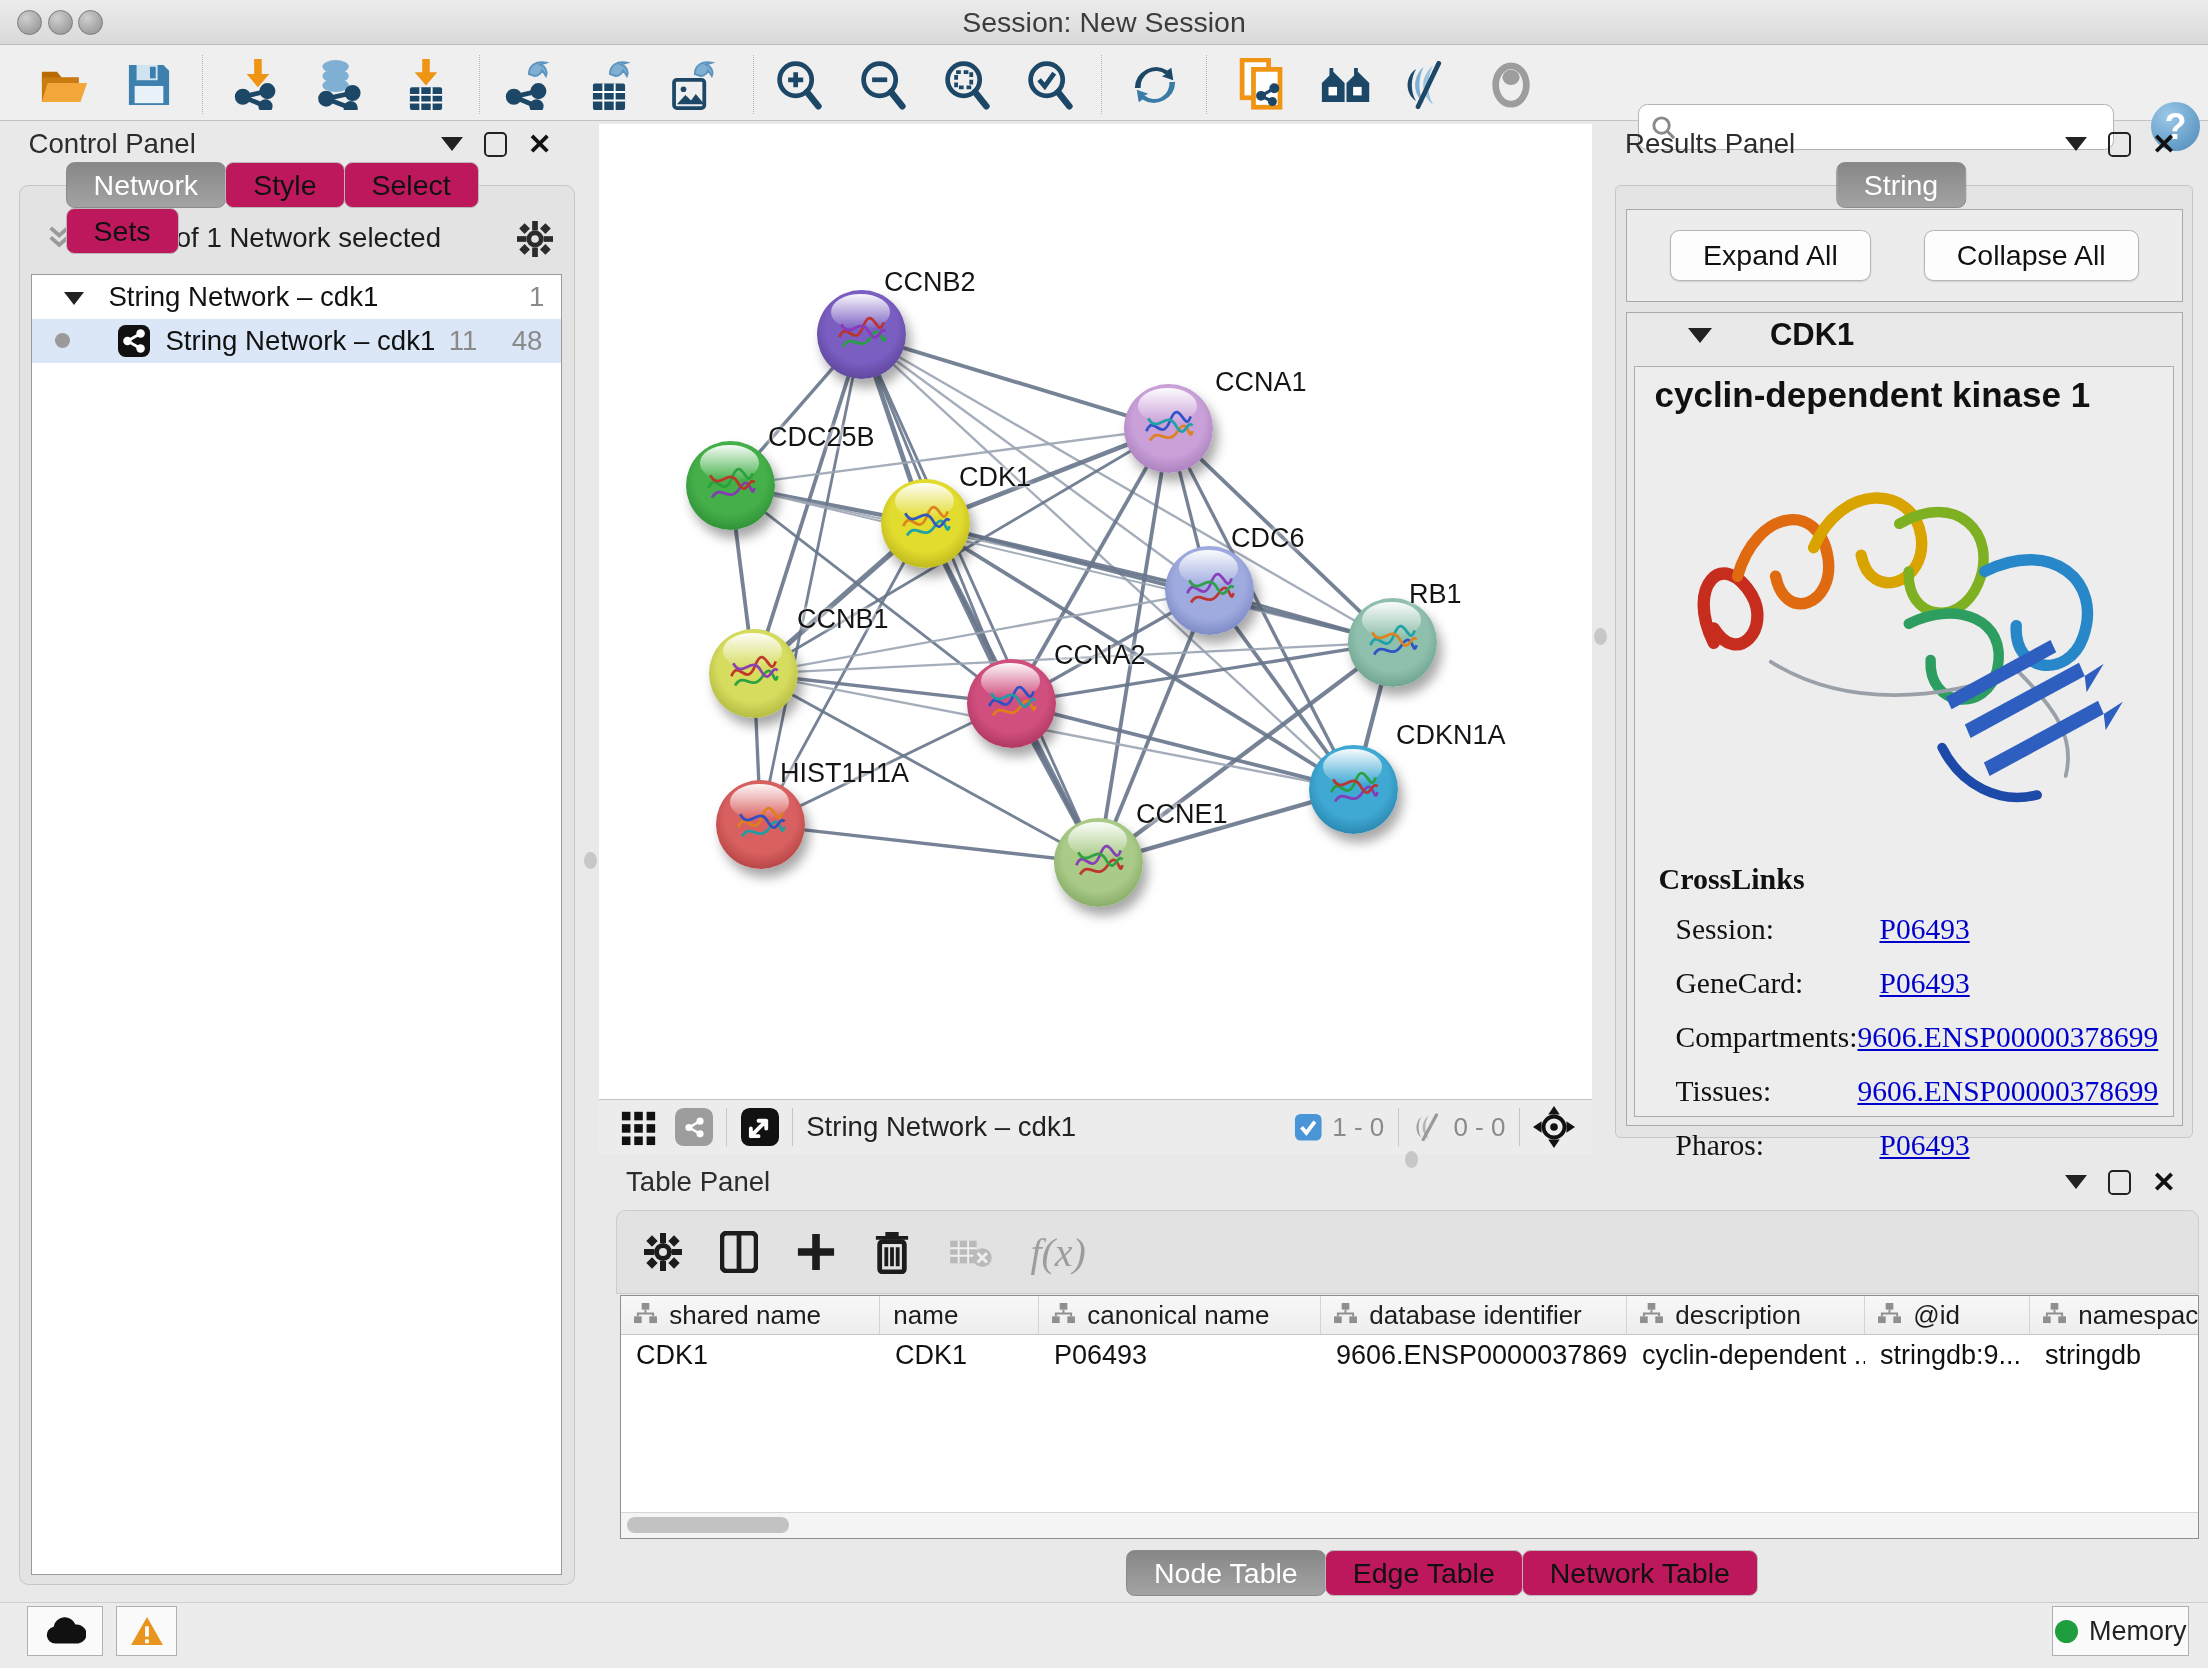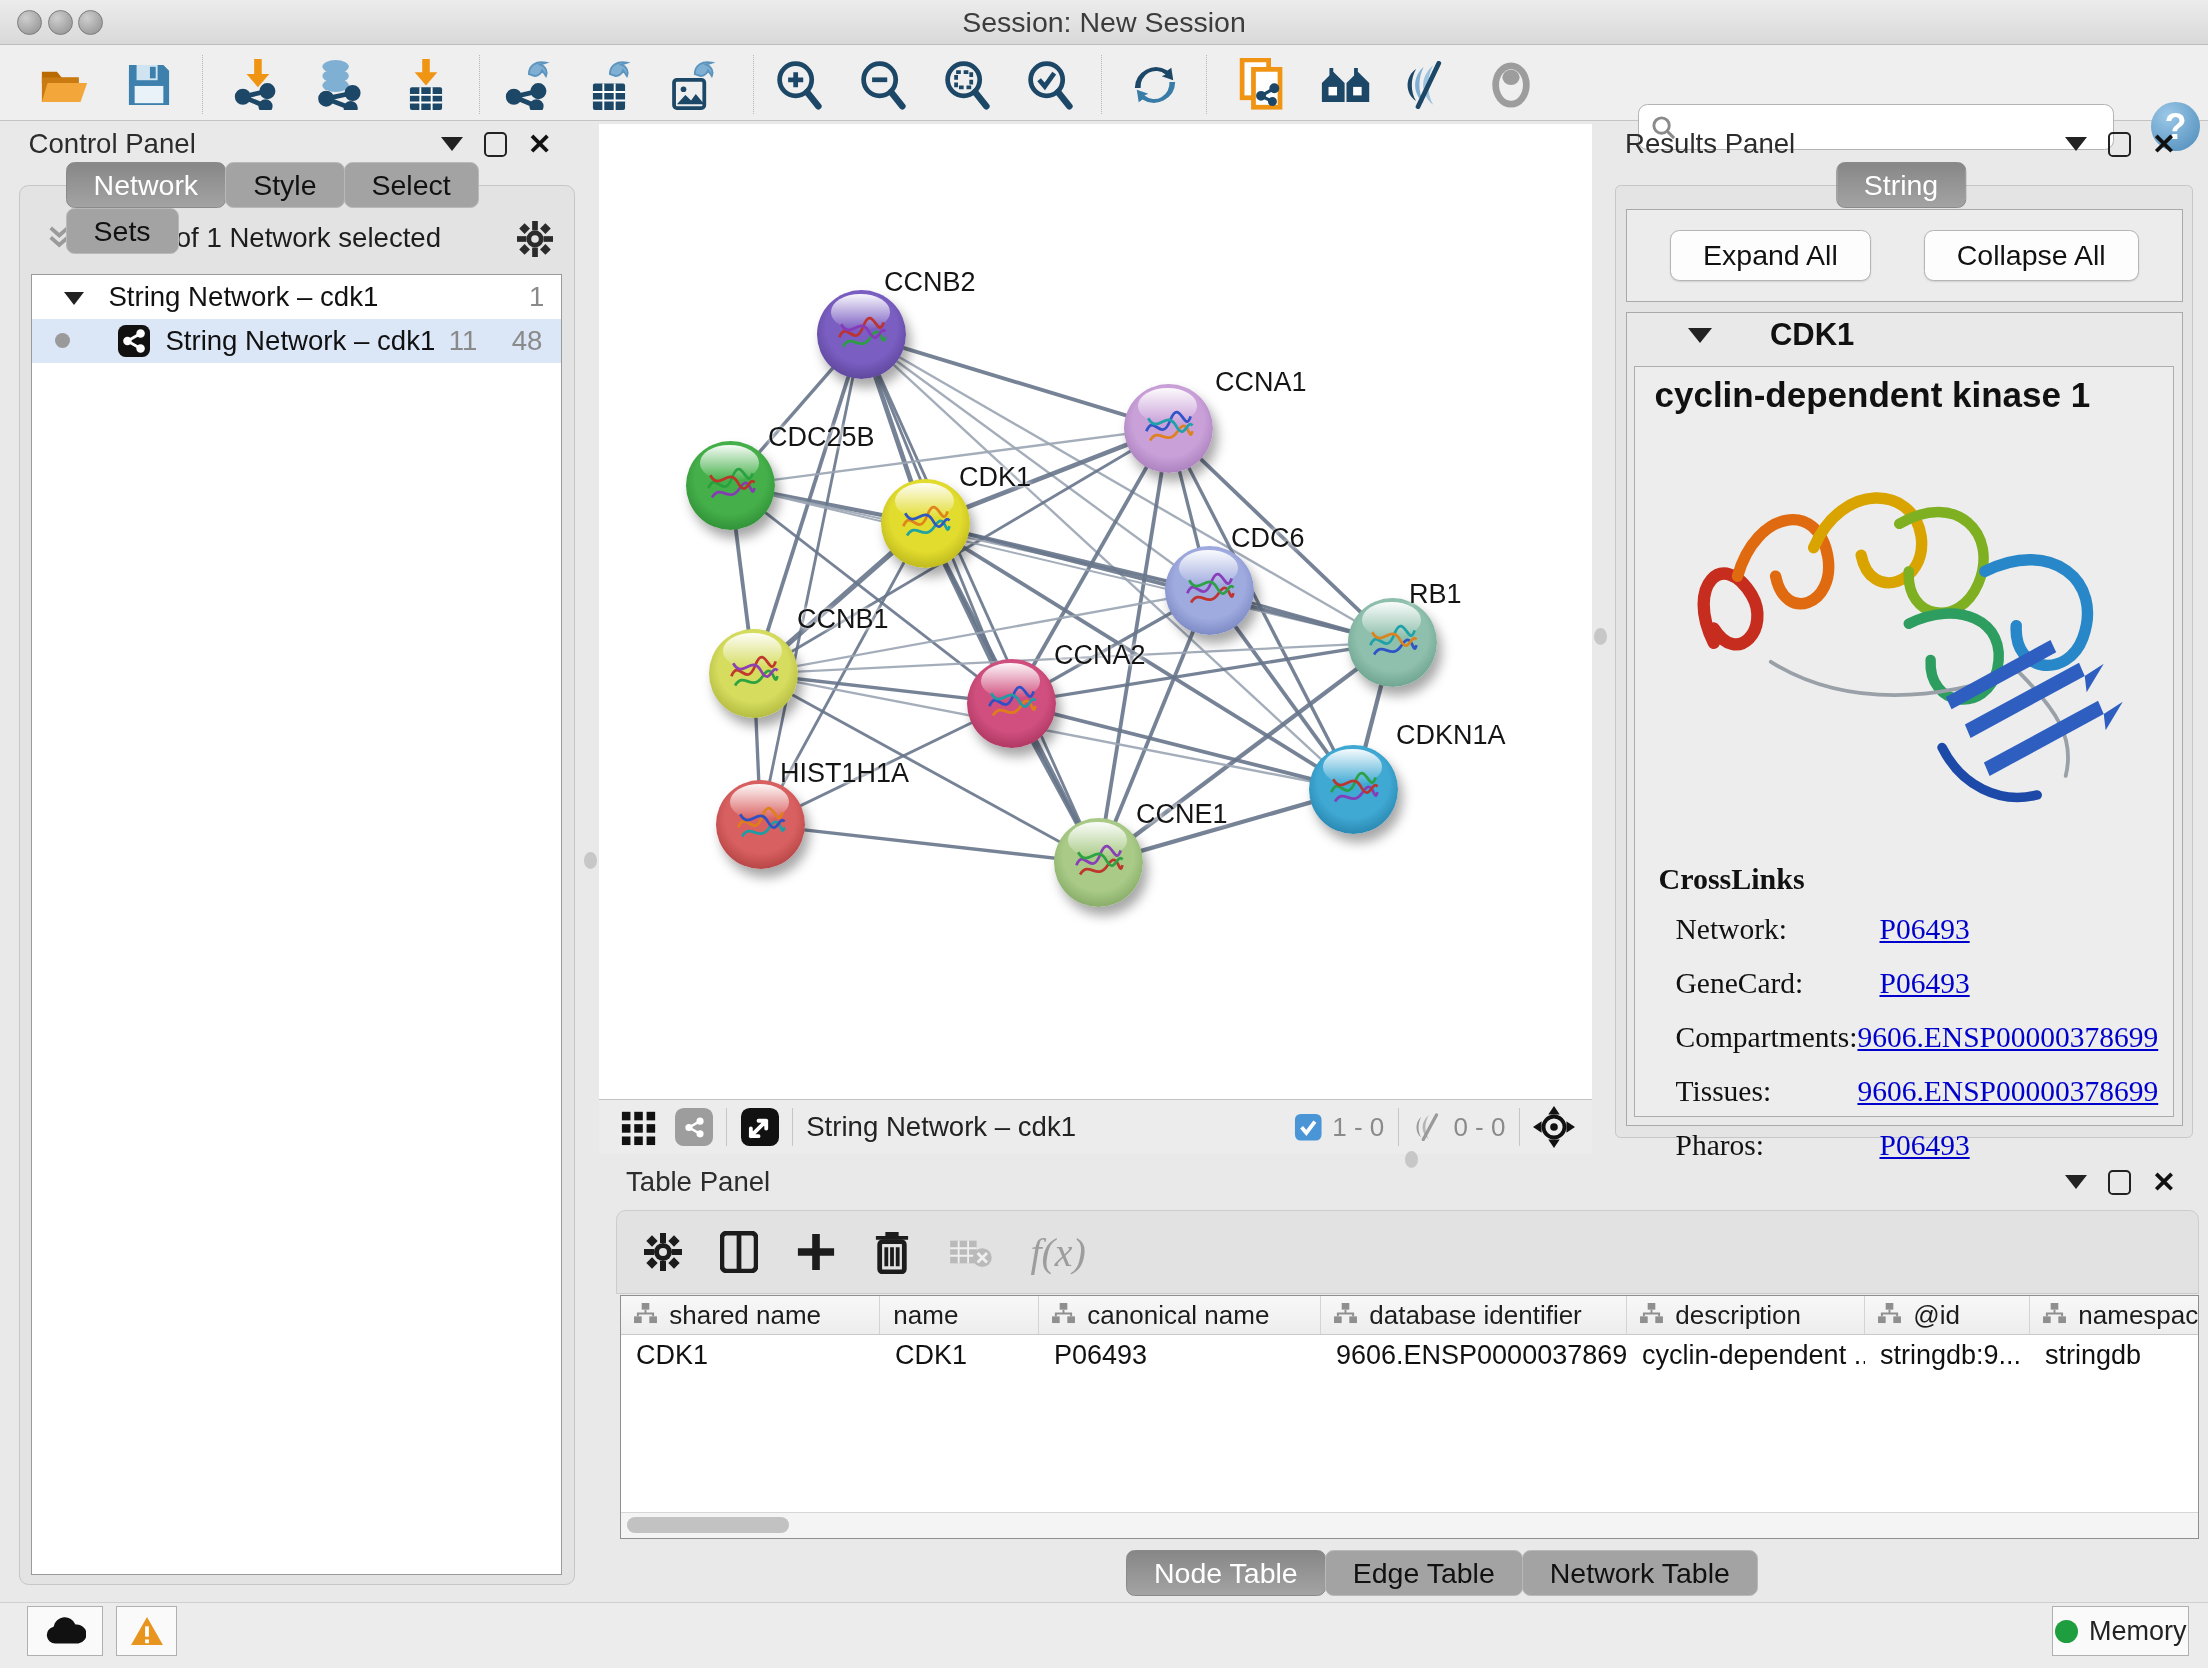--- a/index.html
+++ b/index.html
@@ -26,21 +26,21 @@
   #help-btn{position:absolute;left:2151px;top:57px;width:49px;height:49px;border-radius:50%;
     background:radial-gradient(circle at 35% 28%,#9cc8e8,#4a89b8);color:#fff;font-size:36px;font-weight:bold;
     display:flex;align-items:center;justify-content:center;}
   
   .panel-head{position:absolute;left:0;right:0;top:0;height:38px;}
   .panel-title{position:absolute;left:21px;top:3.8px;font-size:27.6px;color:#2c2c2c;}
   .win-ctl{position:absolute;top:7.6px;display:flex;gap:21px;align-items:center;}
   .ctl-tri{width:0;height:0;border-left:11.4px solid transparent;border-right:11.4px solid transparent;border-top:14.3px solid #222;}
   .ctl-box{width:19px;height:21px;border:2.9px solid #222;border-radius:4.8px;}
   .ctl-x{font-size:28.5px;font-weight:bold;color:#111;line-height:21px;}
-  .tab{display:inline-block;height:44px;line-height:44px;padding:0 27px;background:#a3a3a3;
+  .tab{display:inline-block;height:44px;line-height:44px;padding:0 27px;background:#be185d;
     border:1px solid #b9b9b9;border-radius:8.6px;font-size:28.5px;color:#111;margin-left:-1px;}
   .tab.sel{background:linear-gradient(#878787,#a3a3a3);color:#fff;border-color:#8a8a8a;}
   .btn{background:#fdfdfd;border:1px solid #b5b5b5;border-radius:9.5px;font-size:28.5px;color:#111;
     display:inline-flex;align-items:center;justify-content:center;box-shadow:0 1px 1.9px rgba(0,0,0,.12);}
   
   #control-panel{position:absolute;left:7.6px;top:124px;width:571px;height:1463px;}
   #cp-tabs{position:absolute;left:59px;top:38px;z-index:3;}
   #cp-group{position:absolute;left:11.4px;top:61px;right:3.8px;bottom:1.9px;background:#e3e3e3;
     border:1px solid #c6c6c6;border-radius:9.5px;}
   #cp-selector{position:absolute;left:0;right:0;top:25px;height:53px;}
@@ -612,21 +612,21 @@
             <polygon points="350,370 470,305 464,291 344,356"></polygon>
             <polygon points="470,305 490,292 472,322"></polygon>
             <polygon points="310,300 420,240 414,227 304,287"></polygon>
           </g>
           <path d="M300,340 C320,380 360,400 400,390" fill="none" stroke="#1d4aa8" stroke-width="10" stroke-linecap="round"></path>
         </svg>
         <div id="rp-xlinks">
           <h3>CrossLinks</h3>
           <div id="xlink-rows">
               <div class="xrow">
-                <span class="xl">Network:</span>
+                <span class="xl">Session:</span>
                 <a href="#">P06493</a>
               </div>
               <div class="xrow">
                 <span class="xl">GeneCard:</span>
                 <a href="#">P06493</a>
               </div>
               <div class="xrow">
                 <span class="xl">Compartments:</span>
                 <a href="#">9606.ENSP00000378699</a>
               </div>

